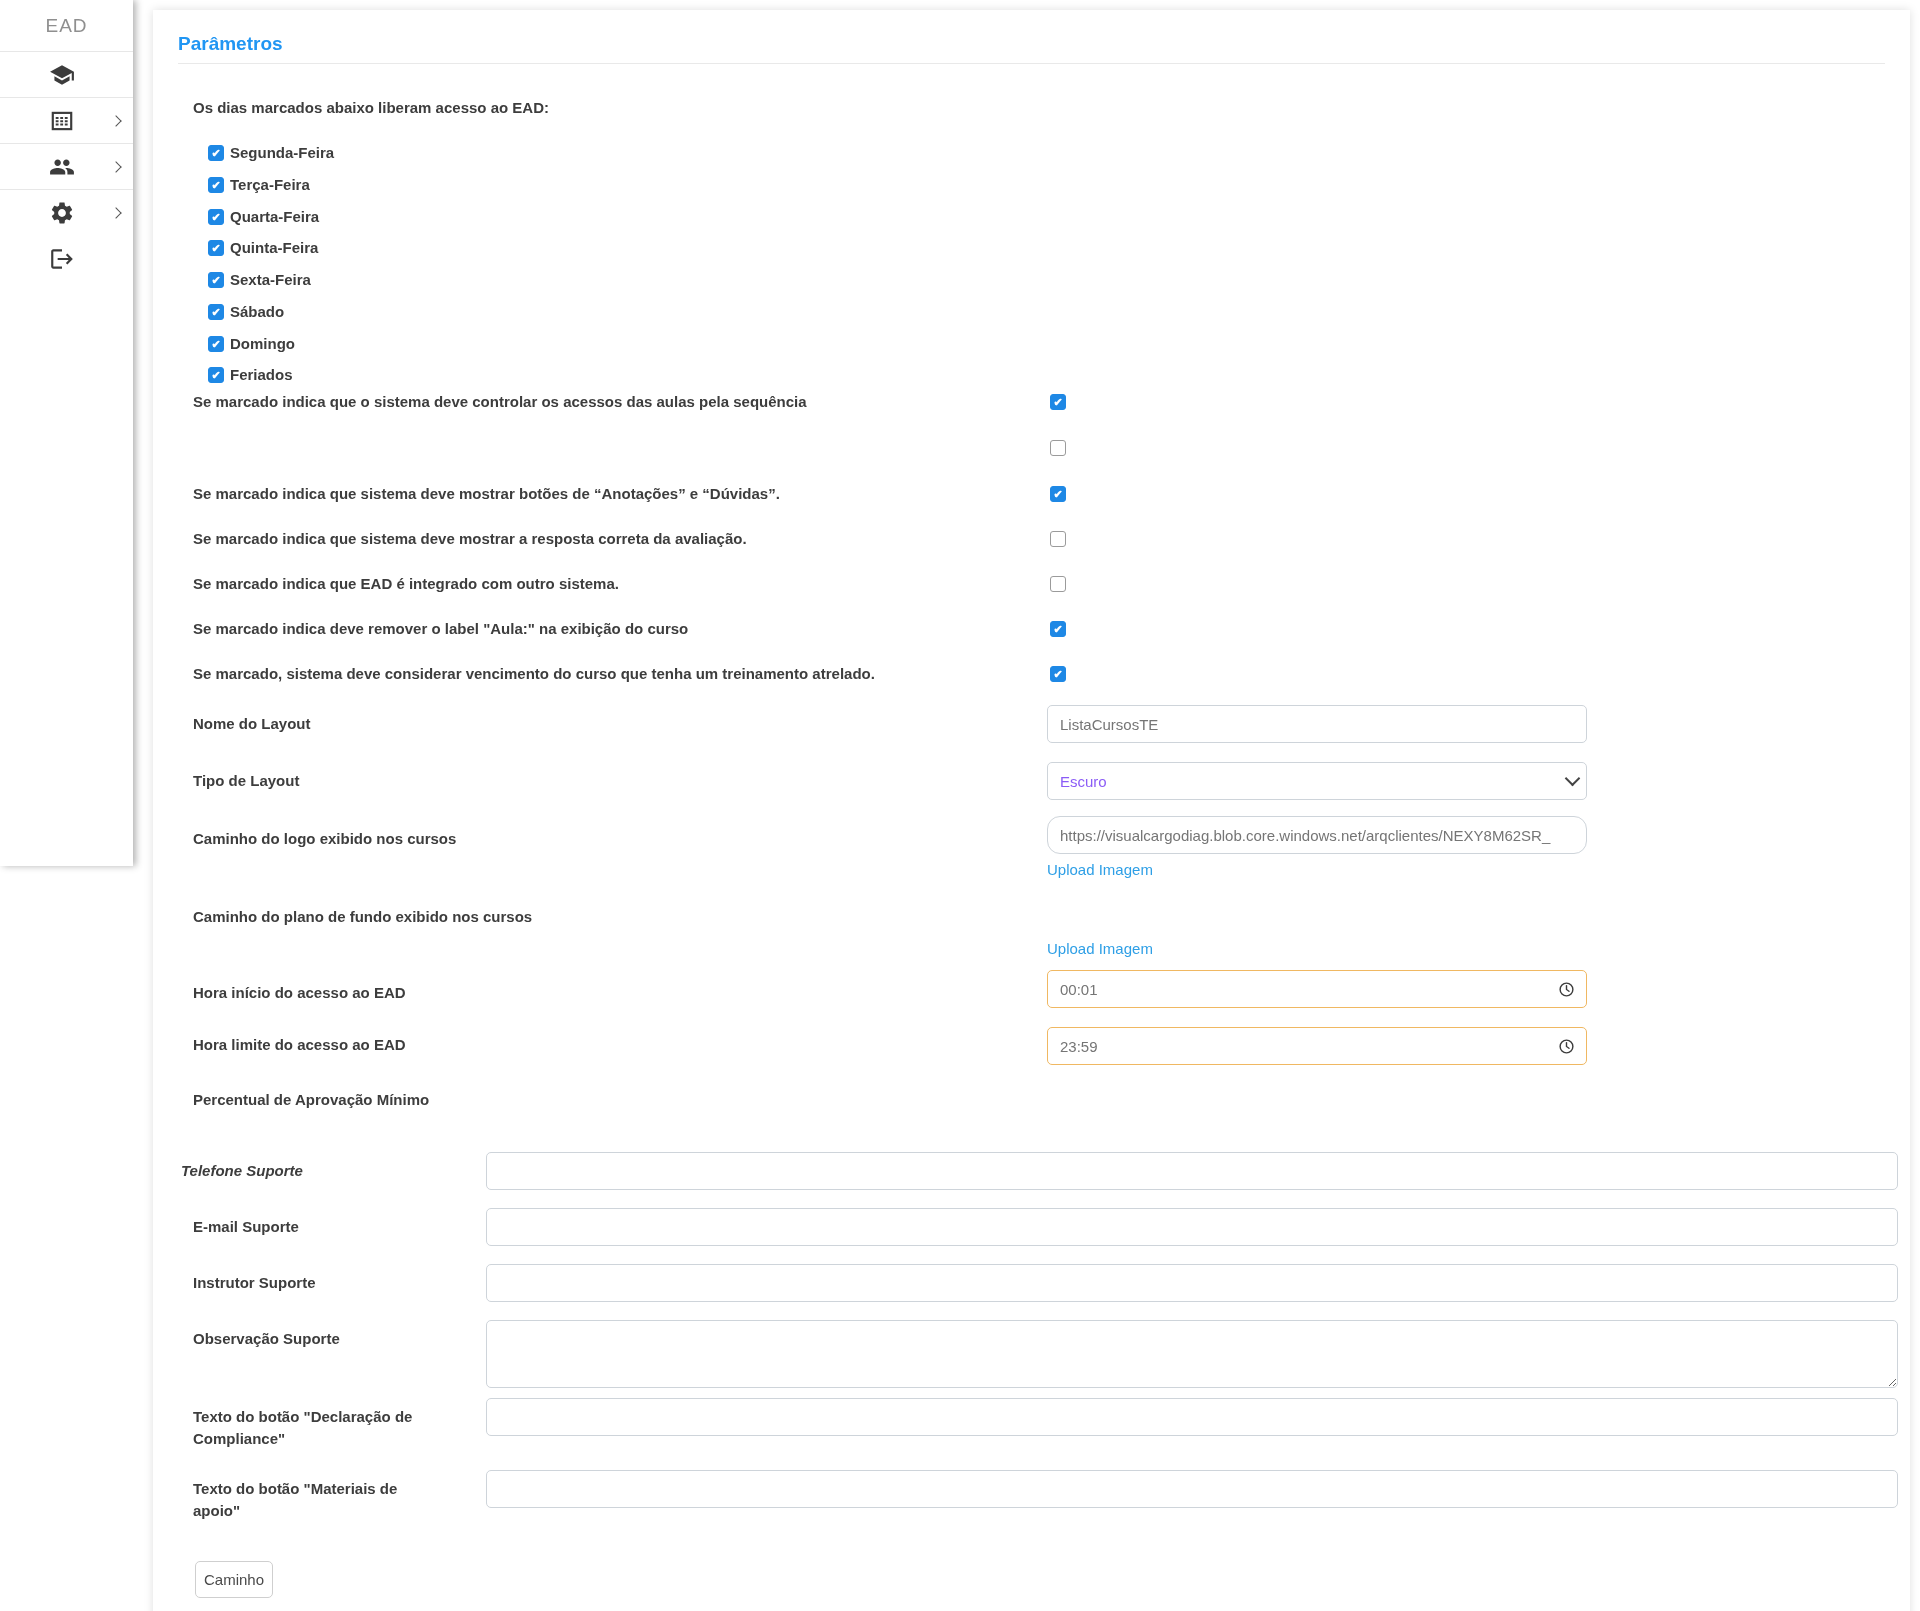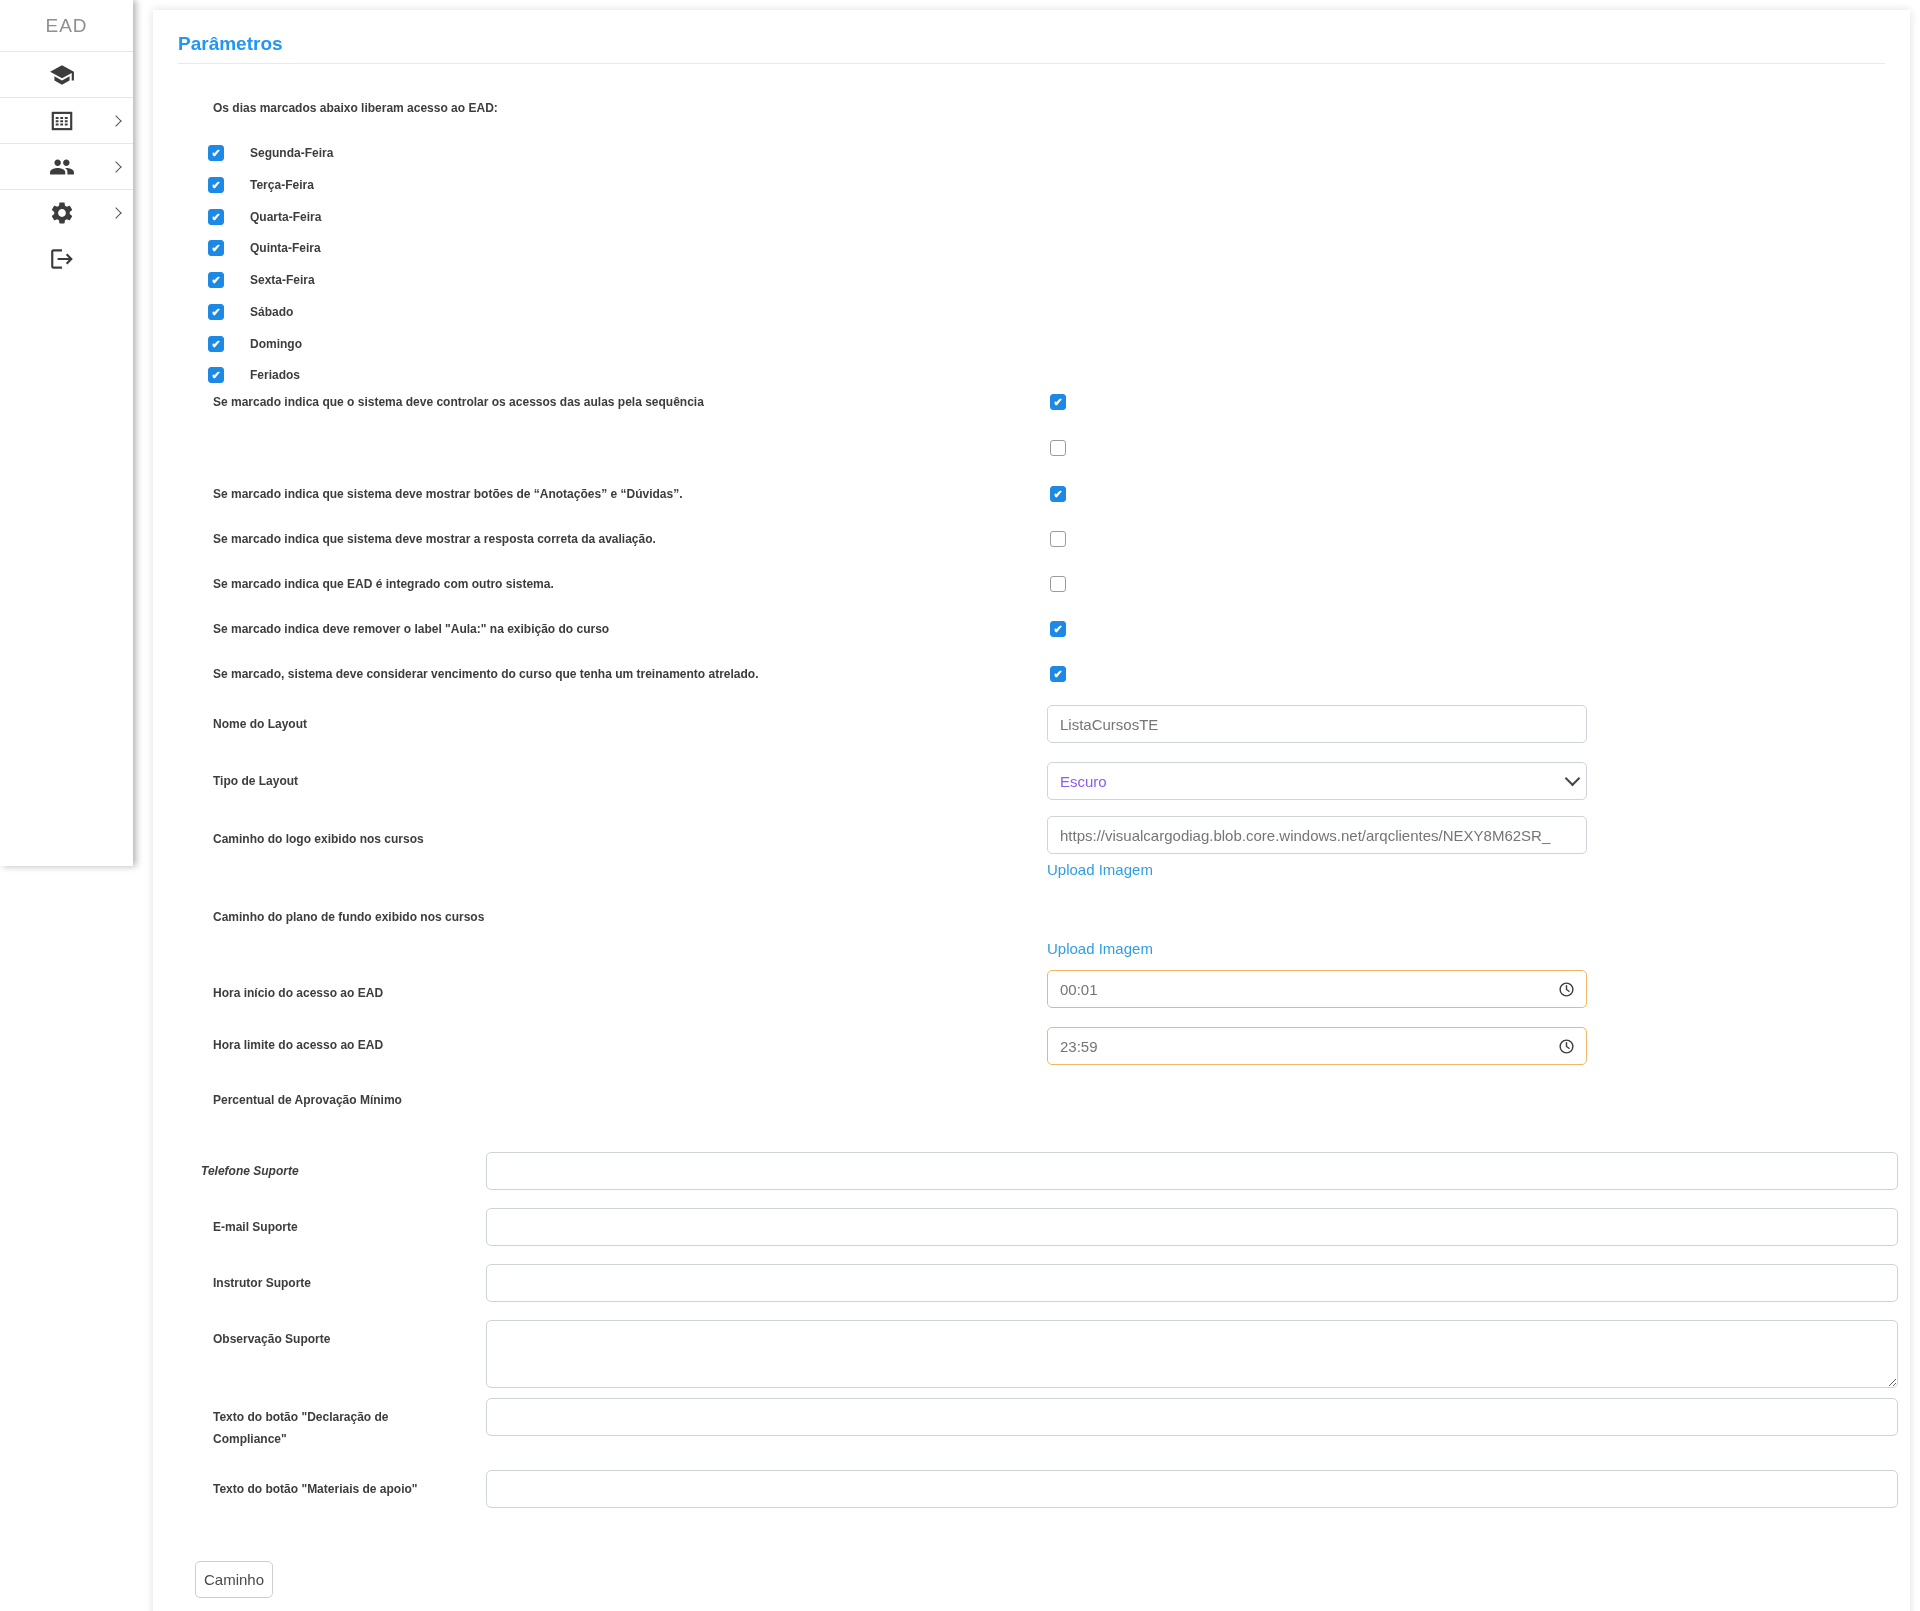--- a/index.html
+++ b/index.html
@@ -39,23 +39,22 @@
   .page-title {
     position:absolute; left:25px; top:23px;
     font-size:19px; font-weight:bold; color:#2196f3;
   }
   .sep {
     position:absolute; left:25px; top:53px; width:1707px; height:0;
     border-top:1px solid #e9e9e9;
   }
 
   .lbl {
-    position:absolute; font-size:12px; font-weight:bold; color:#3d3d3d; line-height:22px;
+    position:absolute; font-size:15px; font-weight:bold; color:#3d3d3d; line-height:22px;
     white-space:nowrap;
-    margin-left:20px;
   }
   .lbl.wrap { white-space:normal; width:245px; }
 
   
   .cb {
     position:absolute; width:16px; height:16px; border:1px solid #9b9b9b; border-radius:3px;
     background:#fff; cursor:pointer; display:flex; align-items:center; justify-content:center;
   }
   .cb.on { background:#1e88e5; border-color:#1e88e5; }
   .cb.on::after { content:"✔"; color:#fff; font-size:11px; font-weight:bold; line-height:1; }
@@ -195,21 +194,21 @@
   <span class="lbl" style="left:40px; top:703px;">Nome do Layout</span>
   <input class="inp narrow" style="top: 695px;" value="ListaCursosTE">
 
   <span class="lbl" style="left:40px; top:760px;">Tipo de Layout</span>
   <select class="inp narrow" style="top:752px;">
     <option>Escuro</option>
   </select>
   <span class="dd-chev" style="left:1414px; top:763px;"></span>
 
   <span class="lbl" style="left:40px; top:818px;">Caminho do logo exibido nos cursos</span>
-  <input class="inp narrow" style="top: 806px;" value="https://visualcargodiag.blob.core.windows.net/arqclientes/NEXY8M62SR_">
+  <input class="inp narrow" style="top: 806px; border-radius: 13px;" value="https://visualcargodiag.blob.core.windows.net/arqclientes/NEXY8M62SR_">
   <a class="link" style="left:894px; top:851px;">Upload Imagem</a>
 
   <span class="lbl" style="left:40px; top:896px;">Caminho do plano de fundo exibido nos cursos</span>
   <a class="link" style="left:894px; top:930px;">Upload Imagem</a>
 
   <span class="lbl" style="left:40px; top:972px;">Hora início do acesso ao EAD</span>
   <input class="inp narrow warn" style="top: 960px;" value="00:01">
   <span class="clock" style="left:1405px; top:971px;">
     <svg viewBox="0 0 24 24" fill="none" stroke="currentColor" stroke-width="2">
         <circle cx="12" cy="12" r="9"></circle>

